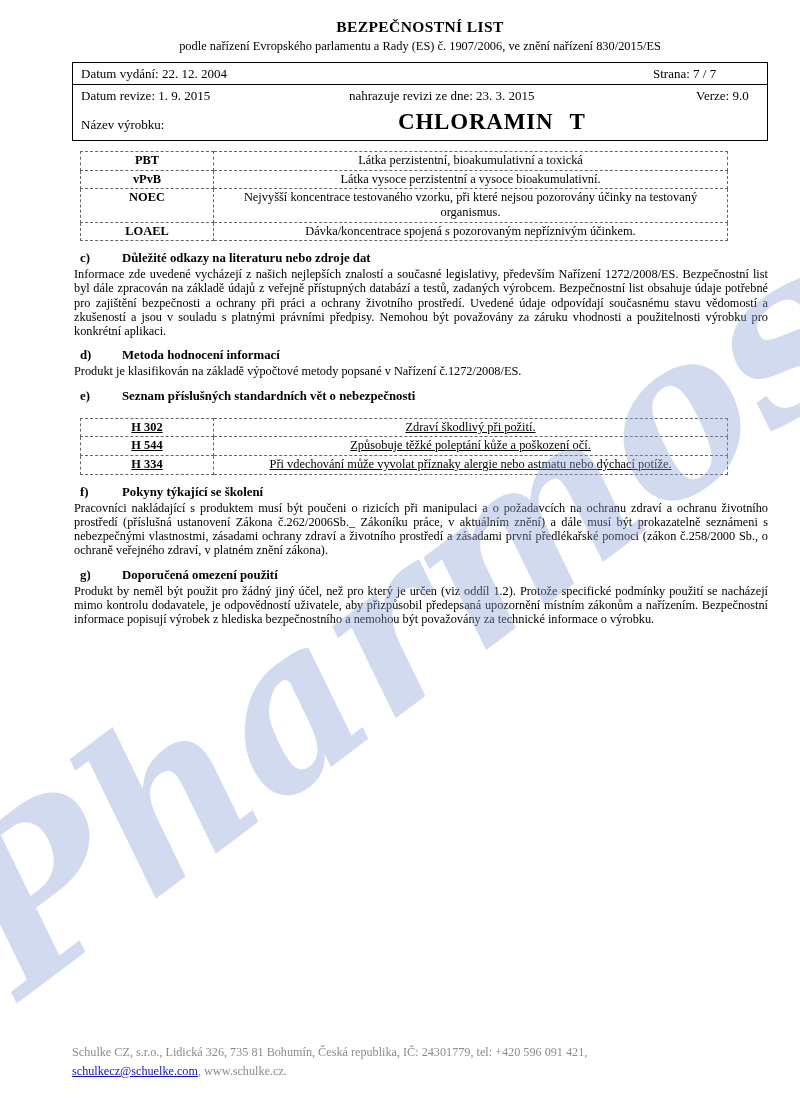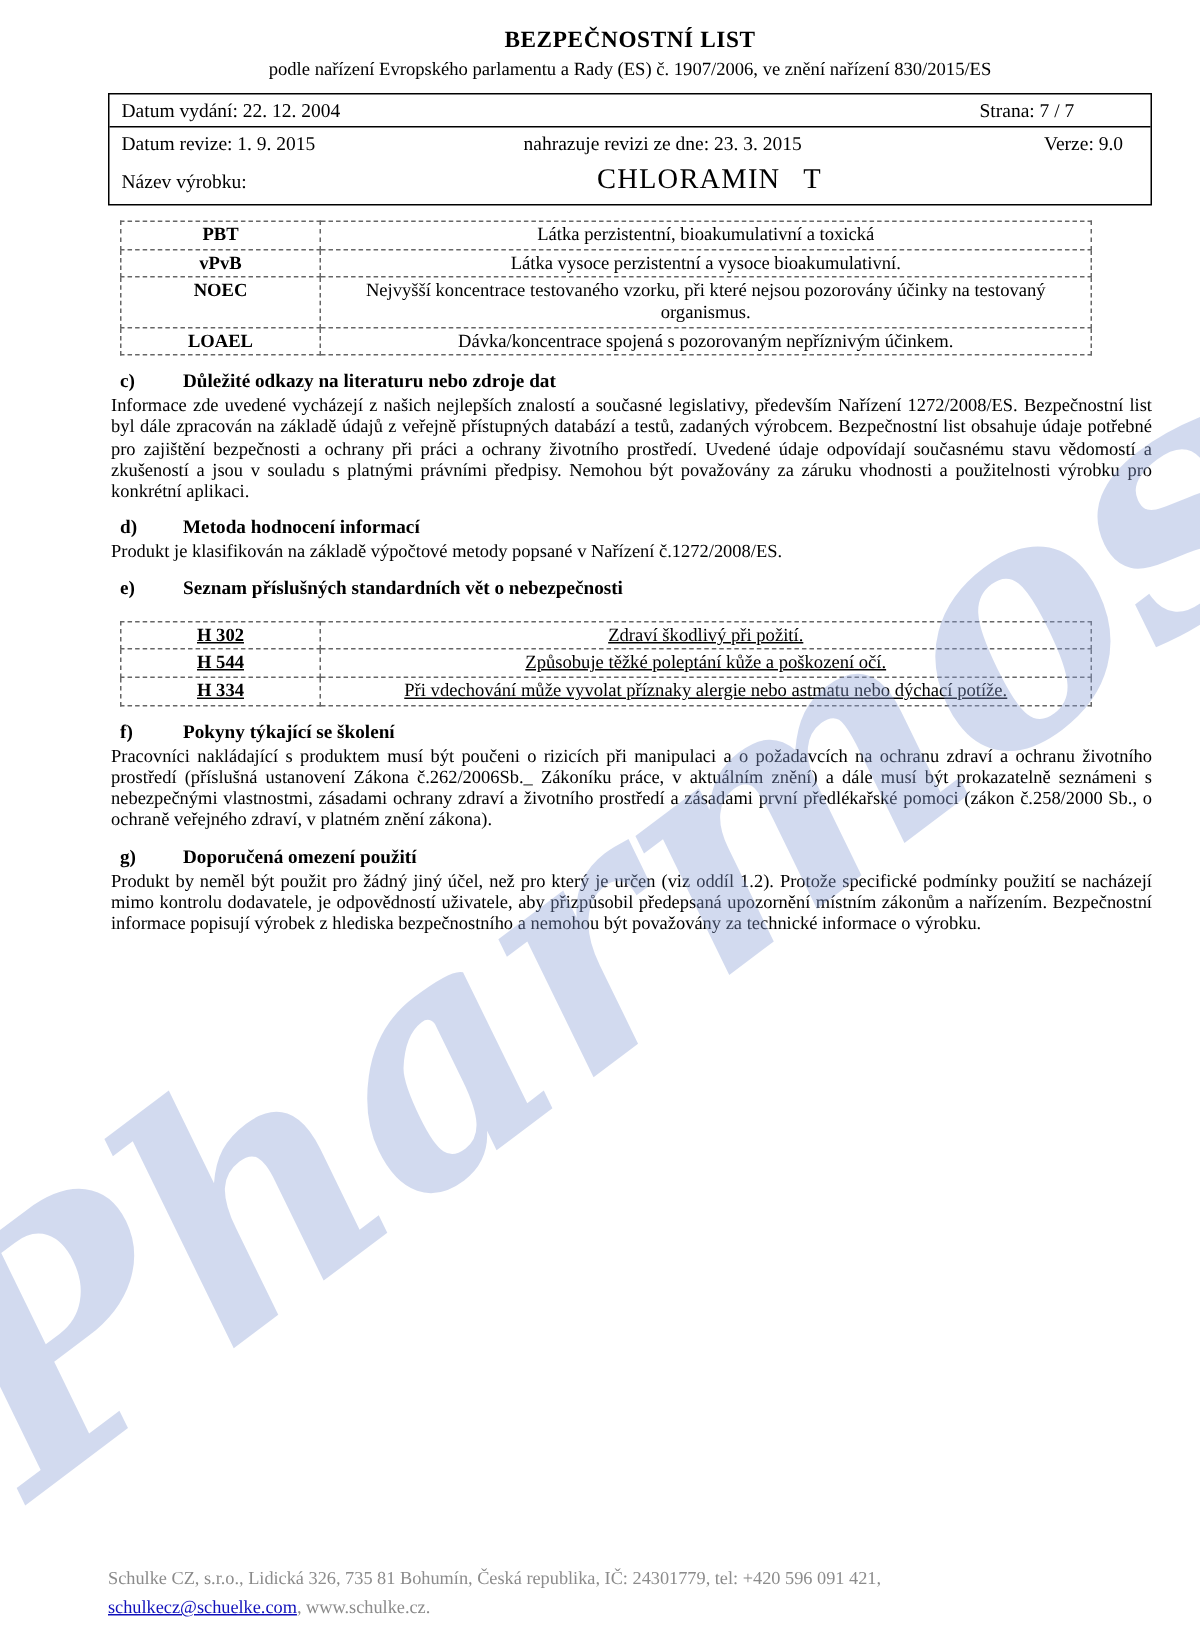--- a/index.html
+++ b/index.html
@@ -14,21 +14,21 @@
   .doc-subtitle { text-align:center; font-size:12.4px; margin-top:3px; }
 
   .header-box { border:1px solid #000; margin-top:8px; font-size:13px; }
   .hb-row { display:flex; padding:3px 8px 2px 8px; align-items:baseline;gap:12px; }
   .hb-row.first { border-bottom:1px solid #000; }
   .hb-left-wide { width:560px; }
   .hb-col-a { width:225px; }
   .hb-col-b { width:335px;margin-left:31px; }
   .hb-col-c { flex:1; }
   .product-row { padding-bottom:5px; }
-  .product-name { font-weight:normal; font-size:19px; word-spacing:10px; letter-spacing:0.8px; padding-left:80px; }
+  .product-name { font-weight:bold; font-size:23px; word-spacing:10px; letter-spacing:0.8px; padding-left:80px; }
 
   table.doc-table { border-collapse:collapse; width:648px; margin:10px 0 0 8px; font-size:12.4px;text-align:center; }
   table.doc-table td { border:1px dashed #666; padding:1px 7px 2px 7px; vertical-align:top; line-height:1.18; }
   td.term-cell { width:118px; font-weight:bold; }
 
   .section-heading { display:flex; font-weight:bold; font-size:12.8px; margin:10px 0 1px 8px; }
   .section-id { width:42px; flex:0 0 42px; }
   .section-body { font-size:12.3px; line-height:1.16; text-align:justify; margin:1px 0 0 2px; }
 
   table.hazard-table { margin-top:14px;text-decoration:underline; }

